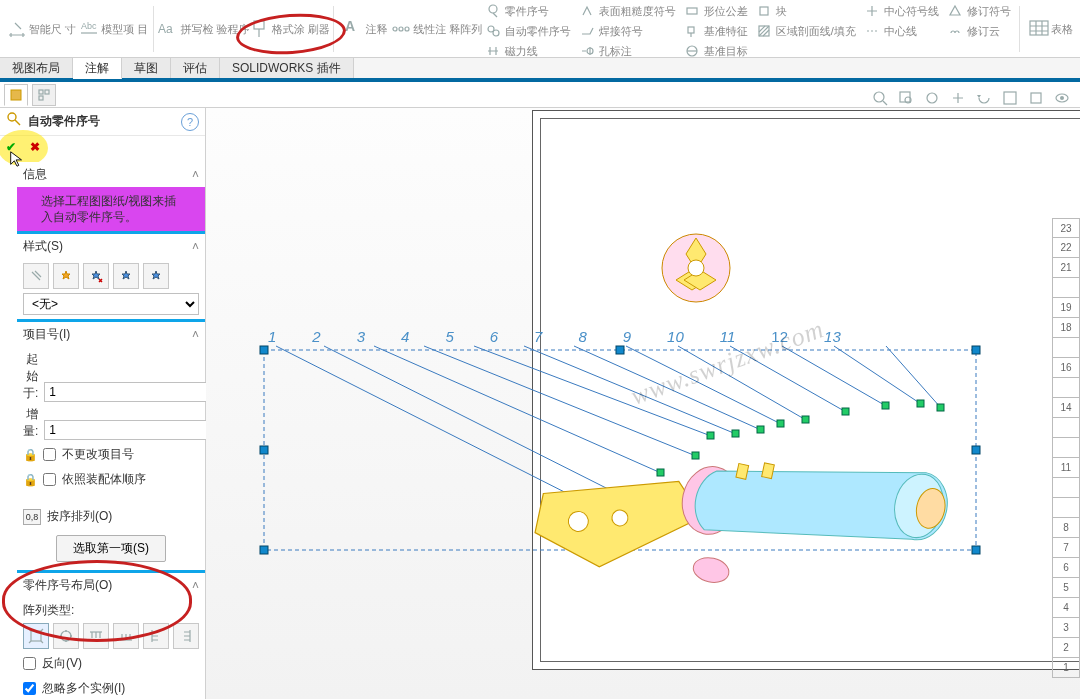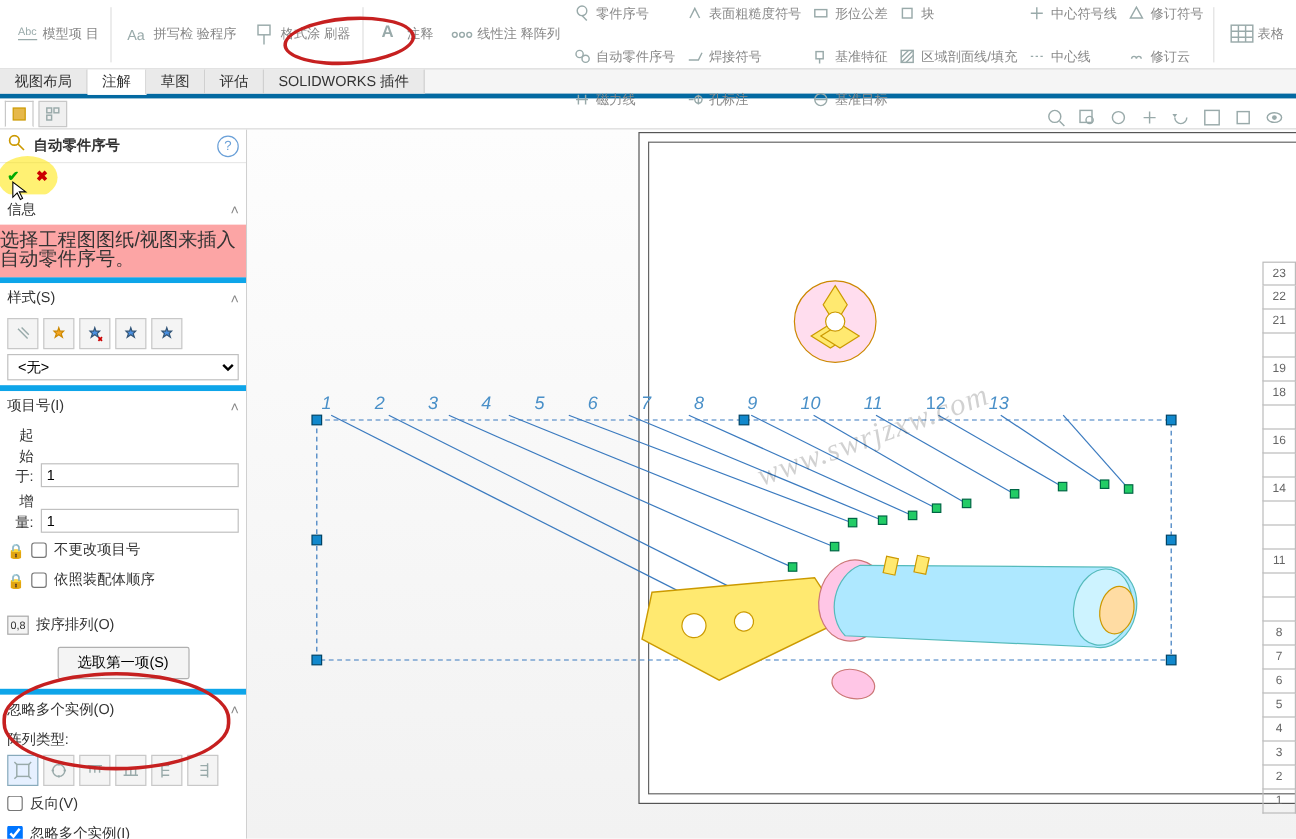--- a/index.html
+++ b/index.html
@@ -5,21 +5,21 @@
 * { margin:0; padding:0; box-sizing:border-box; font-family:"Microsoft YaHei","Segoe UI",sans-serif; }
 body { width:1080px; height:699px; background:#fff; overflow:hidden; font-size:12px; color:#333; position:relative; }
 
 
 .ribbon { height:58px; background:#fff; border-bottom:1px solid #d0d0d0; display:flex; align-items:flex-start; padding:2px 4px; }
 .ribbon-item { display:flex; flex-direction:row; align-items:center; justify-content:center; padding:2px 6px; height:54px; color:#888; cursor:pointer; min-width:34px; }
 .ribbon-item.big { min-width:38px; }
 .ribbon-item .ricon { width:28px; height:28px; display:flex; align-items:center; justify-content:center; }
 .ribbon-item span { font-size:11px; color:#888; line-height:12px; text-align:center; white-space:nowrap; }
 .ribbon-sep { width:1px; height:46px; background:#e0e0e0; margin:4px 4px; }
-.ribbon-sub { display:flex; flex-direction:column; justify-content:center; gap:18px; }
+.ribbon-sub { display:flex; flex-direction:column; justify-content:center; gap:2px; }
 .ribbon-sub .row { display:flex; align-items:center; gap:4px; color:#888; font-size:11px; padding:1px 4px; white-space:nowrap; }
 .ribbon-sub .row .ricon { width:16px; height:16px; display:flex; align-items:center; justify-content:center; }
 
 
 .secbar { height:24px; background:#f5f5f5; border-bottom:4px solid #0369a1; display:flex; align-items:stretch; }
 .sectab { padding:0 12px; display:flex; align-items:center; border-right:1px solid #d0d0d0; font-size:12px; color:#333; background:#eaeaea; cursor:pointer; }
 .sectab.active { background:#fff; border-bottom:1px solid #fff; margin-bottom:-1px; }
 .viewtools { position:absolute; right:8px; top:88px; display:flex; gap:6px; align-items:center; }
 .viewtools .vt { width:20px; height:20px; display:flex; align-items:center; justify-content:center; color:#7a7a7a; cursor:pointer; }
 
@@ -37,24 +37,24 @@
 .pm-header { display:flex; align-items:center; padding:4px 6px; gap:6px; border-bottom:1px solid #e8e8e8; }
 .pm-header .title { font-weight:bold; font-size:12px; flex:1; }
 .pm-help { width:18px; height:18px; border-radius:50%; border:1px solid #6aa0d8; color:#6aa0d8; display:flex; align-items:center; justify-content:center; font-size:11px; cursor:pointer; }
 .pm-okrow { display:flex; align-items:center; padding:4px 6px; gap:6px; position:relative; }
 .ok-circle { position:absolute; left:-2px; top:-6px; width:50px; height:36px; border-radius:50%; background:rgba(255,230,0,.55); z-index:0; }
 .ok { width:18px; height:18px; color:#0a0; font-weight:bold; cursor:pointer; z-index:1; }
 .cancel { width:18px; height:18px; color:#c00; font-weight:bold; cursor:pointer; z-index:1; }
 .cursor { position:absolute; left:8px; top:14px; z-index:2; pointer-events:none; }
 .cursor svg { width:18px; height:18px; }
 
-.group { border-bottom:5px solid #0ea5e9; }
+.group { border-bottom:3px solid #0ea5e9;margin-left:17px; }
 .group-h { display:flex; align-items:center; padding:4px 6px; font-size:12px; background:#fff; position:relative; }
 .group-h .chev { position:absolute; right:6px; color:#888; cursor:pointer; }
-.msg { background:#fca5a5; padding:6px 0; font-size:16px; line-height:16px; }
+.msg { background:#d946ef; padding:6px 24px; font-size:12px; line-height:16px; }
 .group-body { padding:4px 6px; display:flex; flex-direction:column; gap:4px; }
 .iconrow { display:flex; gap:4px; }
 .iconbtn { width:26px; height:26px; border:1px solid #c8c8c8; background:#f4f4f4; display:flex; align-items:center; justify-content:center; color:#888; cursor:pointer; }
 .iconbtn.on { background:#e6f0ff; border-color:#8ab; }
 .sel { width:100%; height:22px; border:1px solid #c0c0c0; background:#fff; padding:0 4px; font-size:12px; }
 .formrow { display:flex; align-items:flex-end; gap:6px; }
 .formrow label { width:48px; text-align:right; font-size:12px; }
 .formrow input[type=text] { flex:1; height:20px; border:1px solid #c0c0c0; padding:0 4px; font-size:12px; }
 .chk { display:flex; align-items:center; gap:6px; font-size:12px; padding:2px 0; }
 .chk .lock { width:14px; height:14px; color:#c90; }
@@ -74,20 +74,29 @@
 .redcircle2 { position:absolute; left:2px; top:560px; width:190px; height:82px; border:3px solid #c62020; border-radius:50% / 48%; pointer-events:none; }
 
 
 .g { fill:none; stroke:#9aa; stroke-width:1.2; }
 .gf { fill:#9aa; }
 </style>
 </head>
 <body>
 
 <div class="ribbon">
+  <div class="ribbon-item big">
+    <div class="ricon">
+        <svg width="24" height="24">
+          <path class="g" d="M4 18h16M6 16v4M18 16v4M10 6l6 6"></path>
+        </svg>
+      </div>
+    <span>智能尺
+寸</span>
+  </div>
   <div class="ribbon-item big">
     <div class="ricon">
         <svg width="24" height="24">
           <text x="4" y="12" font-size="9" fill="#9aa">Abc</text>
           <path class="g" d="M4 16h16"></path>
         </svg>
       </div>
     <span>模型项
 目</span>
   </div>
@@ -443,21 +452,21 @@
         <div class="chk" style="margin-top:12px;">
             <span style="width:18px;height:16px;border:1px solid #aaa;display:inline-flex;align-items:center;justify-content:center;font-size:9px;background:#f4f4f4;">0,8</span>
             <span>按序排列(O)</span>
           </div>
         <div class="btnw"><button>选取第一项(S)</button></div>
       </div>
     </div>
 
     <div class="group">
       <div class="group-h">
-          <span>忽略多个实例(O)</span>
+          <span>零件序号布局(O)</span>
           <span class="chev">˄</span>
         </div>
       <div class="group-body">
         <div>阵列类型:</div>
         <div class="iconrow">
           <div class="iconbtn on">
               <svg width="16" height="16">
                 <rect class="g" x="3" y="3" width="10" height="10"></rect>
                 <path class="g" d="M3 3l-2-2M13 3l2-2M3 13l-2 2M13 13l2 2"></path>
               </svg>

